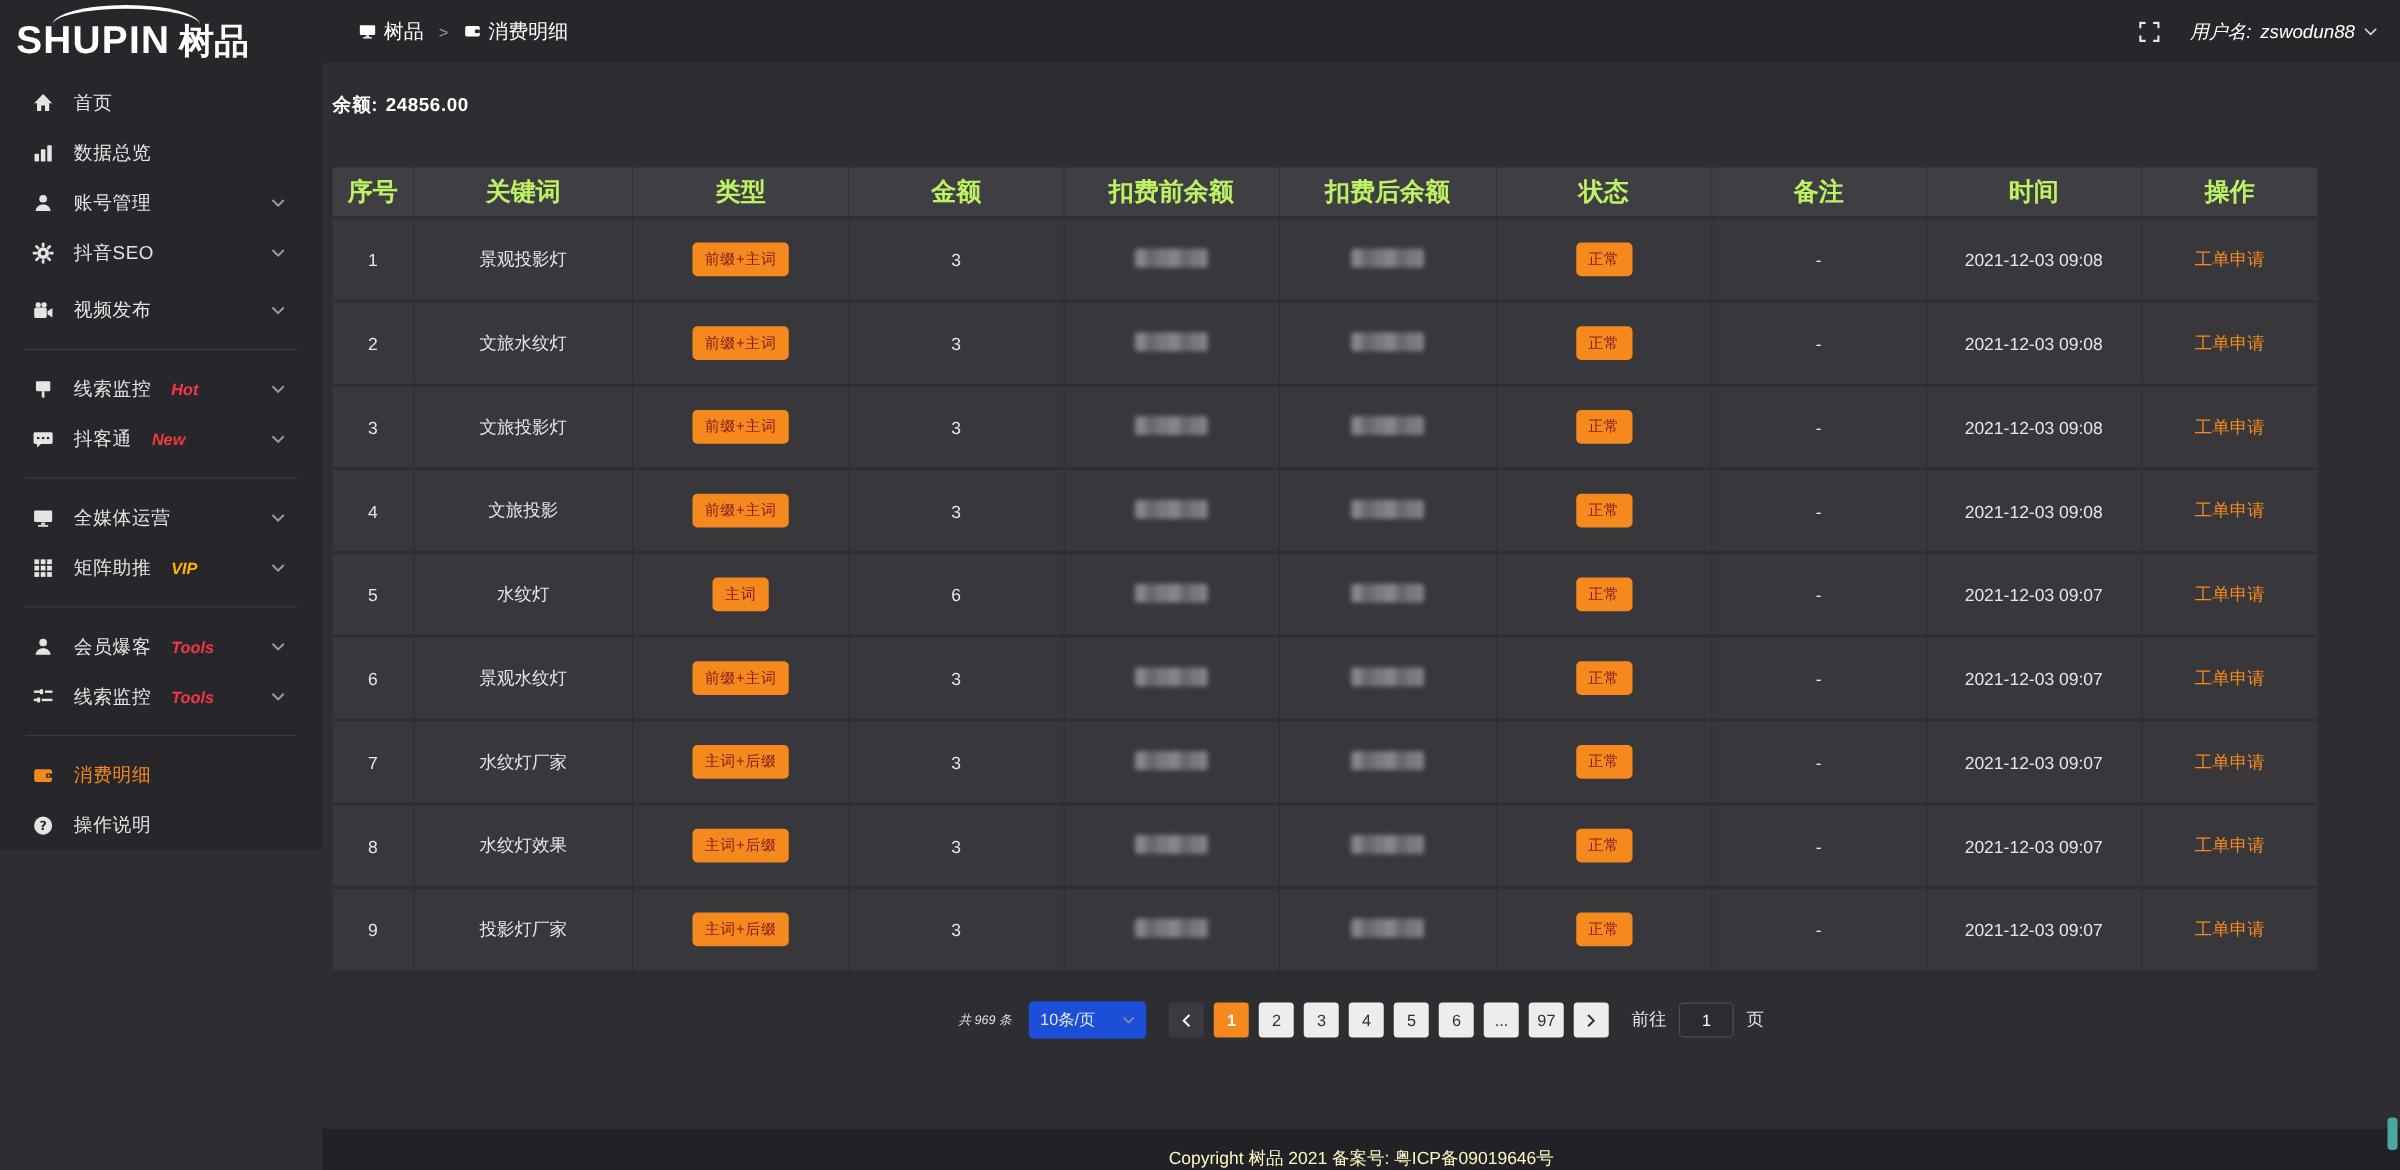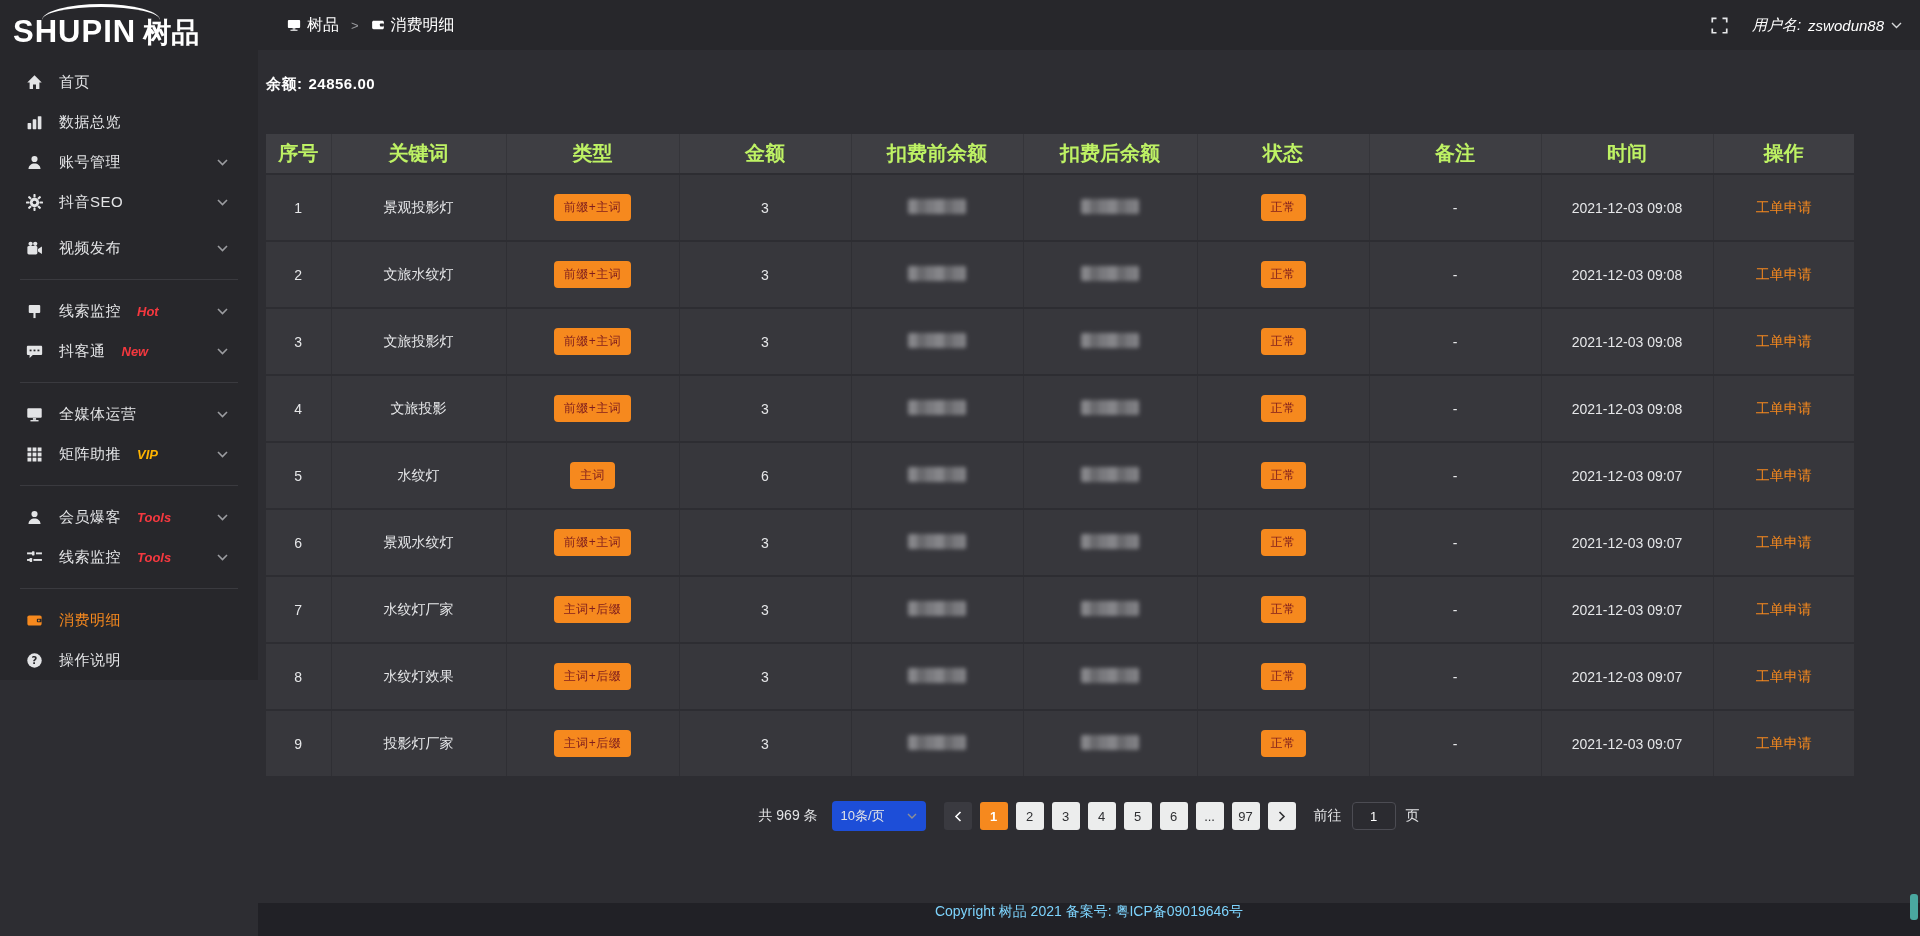--- a/index.html
+++ b/index.html
@@ -52,38 +52,38 @@
   td:last-child { border-right:none; }
   .badge { display:inline-block; background:#f6891e; color:#7f1d1d; font-size:12px;
     padding:5px 10px; border-radius:4px; letter-spacing:.5px; }
   .blur-block { display:inline-block; width:58px; height:15px; border-radius:2px; opacity:.8;
     background:repeating-linear-gradient(90deg,#9a9a9e 0 9px,#76767a 9px 18px,#8b8b8f 18px 27px);
     filter:blur(2.2px); }
   .action-link { color:#f6891e; cursor:pointer; text-decoration:none; }
 
   
   .pagination { display:flex; align-items:center; justify-content:center; margin-top:23px; color:#e3e4e6; }
-  .pg-total { font-size:14px; margin-right:14px; }
+  .pg-total { font-size:10px; margin-right:14px;font-style:italic; }
   .pg-select { width:94px; height:30px; background:#1d4ed8; border-radius:4px; display:flex;
     align-items:center; justify-content:center; gap:22px; font-size:13px; color:#e3e4e6;
     margin-right:14px; cursor:pointer; }
   .pg-select .s-chevron { position:static; color:#8f9094; }
   .pg-btn { min-width:28px; height:28px; border-radius:3px; display:inline-flex; align-items:center;
     justify-content:center; font-size:13px; margin:0 4px; cursor:pointer;
     background:#eceded; color:#2f3033; }
   .pg-btn.dark { background:#3a3a40; color:#fff; }
   .pg-btn.active { background:#f6891e; color:#fff; font-weight:bold; }
   .pg-goto { display:flex; align-items:center; gap:10px; margin-left:14px; font-size:14px; }
   .pg-input { width:44px; height:28px; background:#2b2b30; border:1px solid #4c4c53; border-radius:4px;
     color:#fff; font-size:13px; text-align:center; outline:none;
     font-family:"Liberation Sans","DejaVu Sans",sans-serif; }
 
   
   .footer { position:absolute; left:0; right:0; bottom:0; height:33px; background:#212126;
-    color:#7dd3fc; font-size:14px; display:flex; align-items:flex-start; justify-content:center; }
+    color:#fef9c3; font-size:14px; display:flex; align-items:flex-end; justify-content:center; }
   .scroll-thumb { position:absolute; right:2px; bottom:16px; width:8px; height:26px;
     background:#4aa8a0; border-radius:3px; cursor:pointer; }
 </style>
 </head>
 <body>
 
 <div class="sidebar">
   <div class="logo">
     <span class="logo-arc"></span>
     <span class="logo-en">SHUPIN</span><span class="logo-cn">树品</span>

